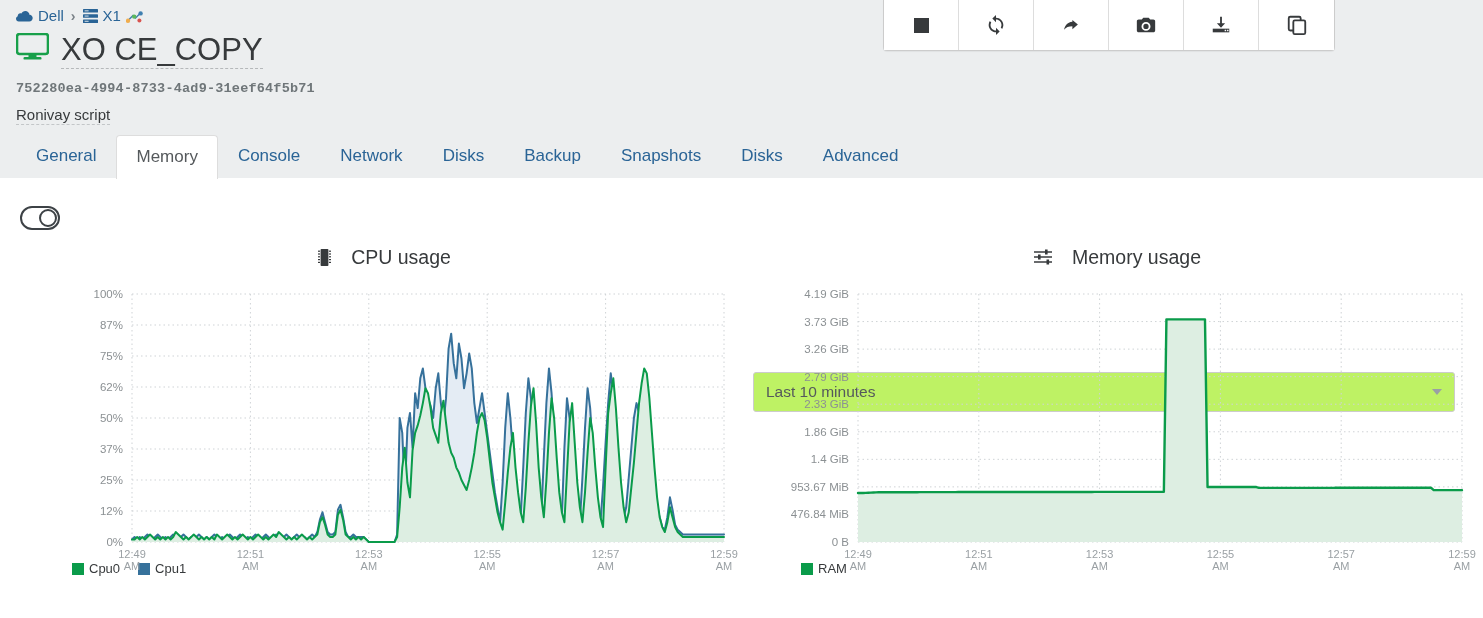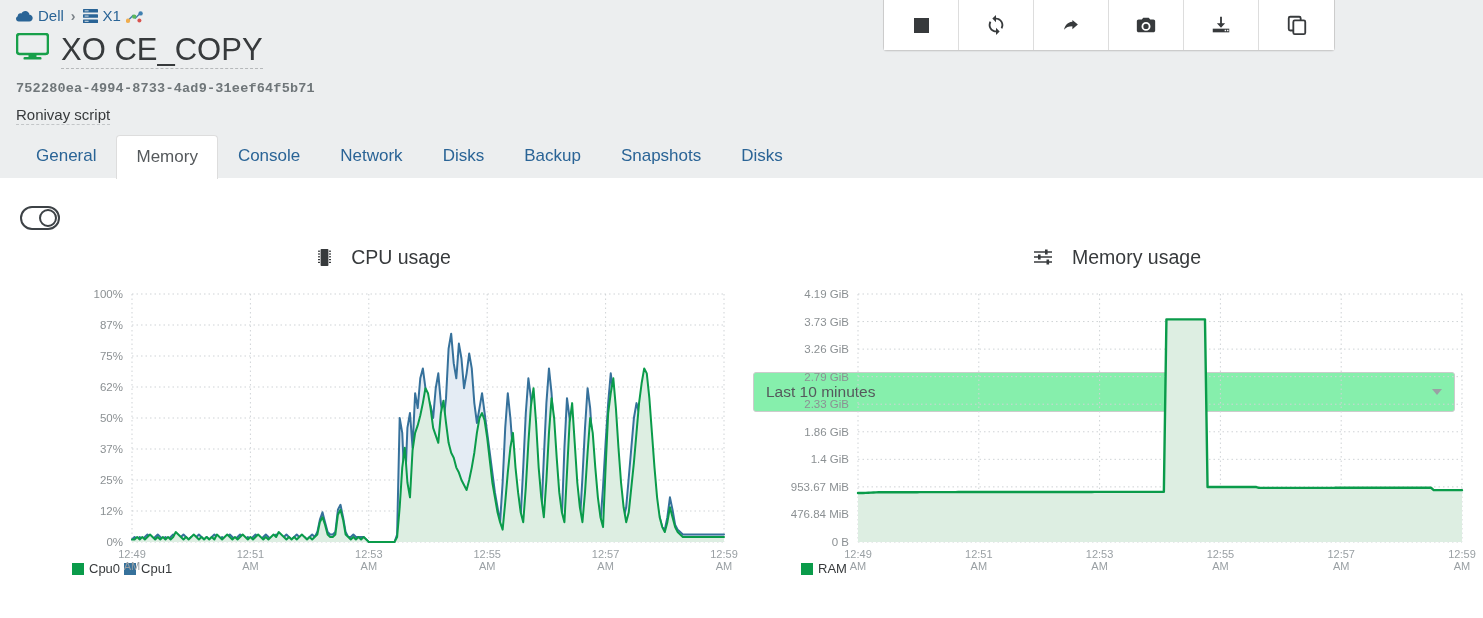--- a/index.html
+++ b/index.html
@@ -90,21 +90,21 @@
     border-radius:12px; position:relative; margin-left:4px; cursor:pointer;
     background:#fff;
   }
   .toggle .knob {
     position:absolute; top:1px; right:1px;
     width:18px; height:18px; border-radius:50%;
     border:2px solid #3d4246; background:#fff;
   }
   .select-wrap { position:absolute; left:753px; top:194px; width:702px; }
   .select-box {
-    width:100%; height:40px; background:#86efac;
+    width:100%; height:40px; background:#bef264;
     border:1px solid #ccc; border-radius:3px;
     display:flex; align-items:center; padding:0 12px;
     font-size:15.5px; color:#55595c; cursor:pointer;
   }
   .select-caret {
     margin-left:auto; width:0; height:0;
     border-left:5px solid transparent; border-right:5px solid transparent;
     border-top:6px solid #9aa0a4;
   }
 
@@ -119,21 +119,21 @@
     height:26px; margin-top:4px;
   }
   .chart-title svg { display:block; }
 
   .plot { position:relative; margin-top:14px; height:255px; }
   .plot svg { display:block; }
 
   .axis-label { font-size:11.5px; fill:#8b9093; font-family:"Liberation Sans", sans-serif; }
   .axis-label-x { font-size:11px; fill:#9aa0a4; font-family:"Liberation Sans", sans-serif; }
 
-  .legend { display:flex; gap:4px; padding-left:56px; margin-top:22px; font-size:13px; color:#373a3c; }
+  .legend { display:flex; gap:18px; padding-left:56px; margin-top:22px; font-size:13px; color:#373a3c; }
   .legend.mem { padding-left:48px; }
   .legend-item { display:flex; align-items:center; gap:5px; cursor:pointer; }
   .legend-swatch { width:12px; height:12px; display:inline-block; }
 </style>
 </head>
 <body>
 
 <div class="header">
 
   <div class="breadcrumb">
@@ -223,20 +223,21 @@
 
   <div class="tabs">
     <div class="tab">General</div>
     <div class="tab active">Memory</div>
     <div class="tab">Console</div>
     <div class="tab">Network</div>
     <div class="tab">Disks</div>
     <div class="tab">Backup</div>
     <div class="tab">Snapshots</div>
     <div class="tab">Disks</div>
+    <div class="tab">Advanced</div>
   </div>
 </div>
 
 <div class="content">
 
   <div class="controls-row">
     <div class="toggle">
       <span class="knob"></span>
     </div>
   </div>

